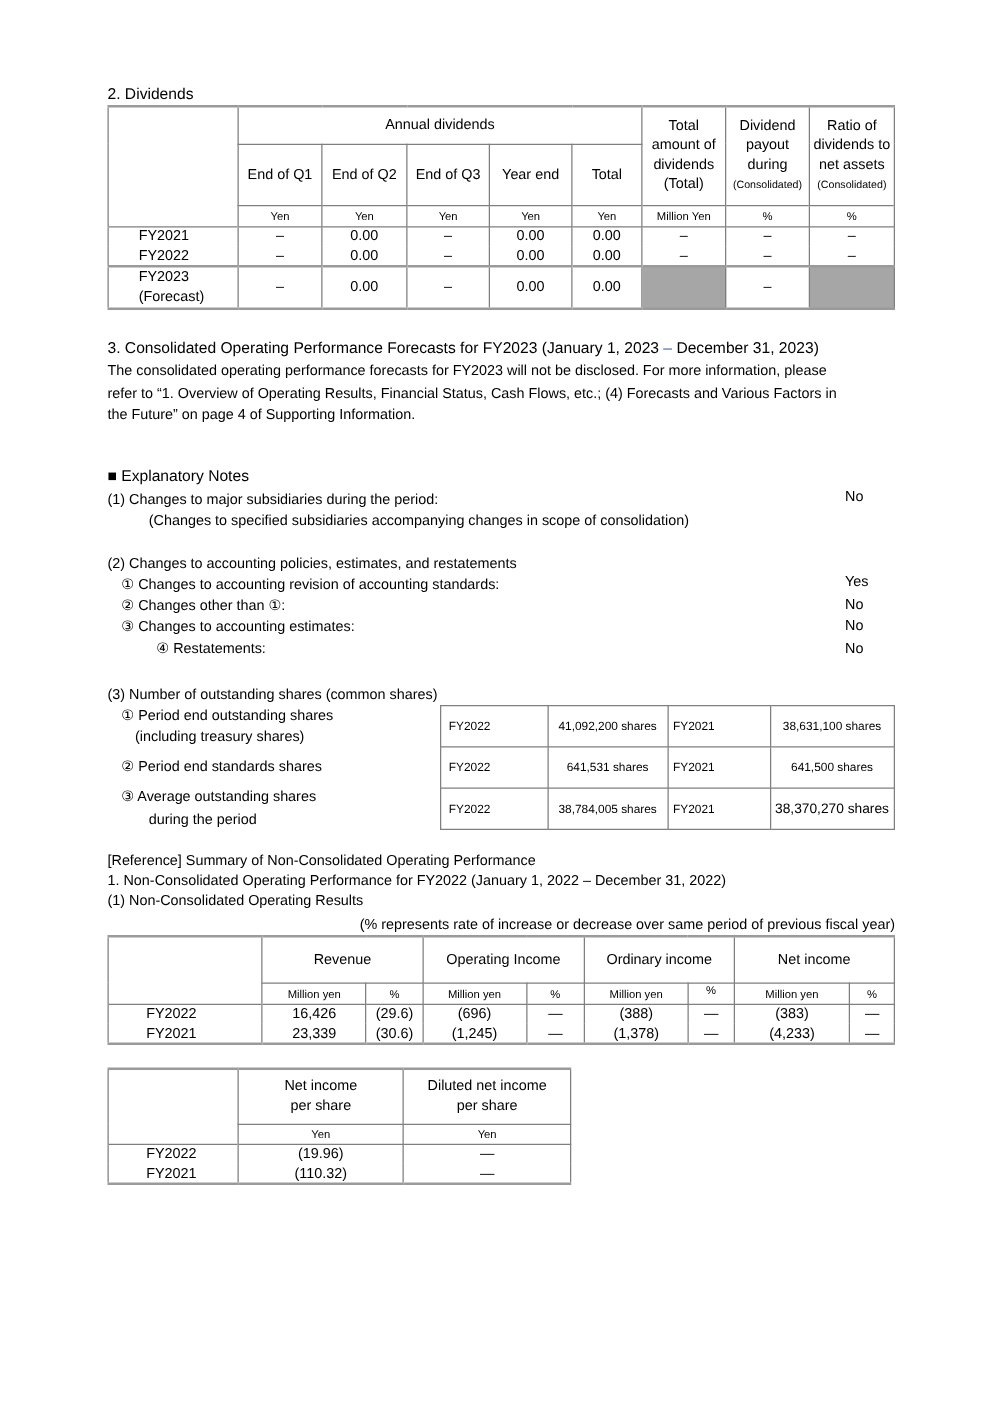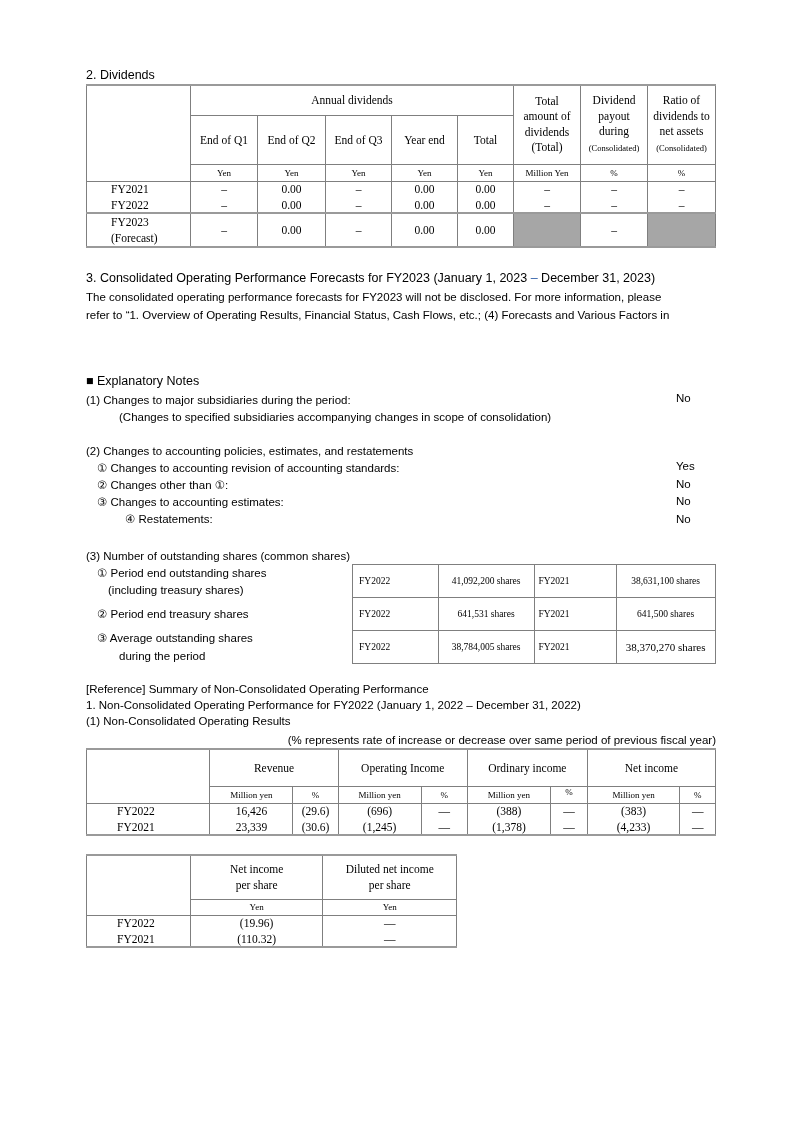--- a/index.html
+++ b/index.html
@@ -1,20 +1,20 @@
 <!DOCTYPE html>
 <html><head>
 <meta charset="utf-8">
 <style>
   html, body { margin: 0; padding: 0; background: #fff; }
   body { width: 800px; height: 1131px; position: relative; font-family: "Liberation Sans", sans-serif; color: #000; overflow: hidden; }
   .abs { position: absolute; }
   .h2 { font-weight: normal; font-size: 12.5px; }
   .p { font-size: 11.5px; line-height: 17.5px; }
-  table { border-collapse: collapse; position: absolute; font-family: Liberation Serif, serif; padding-left: 40px; }
+  table { border-collapse: collapse; position: absolute; font-family: Liberation Sans, sans-serif; padding-left: 40px; }
   td { border: 1px solid #7f7f7f; padding: 0 2px; font-size: 11.5px; }
   .c { text-align: center; }
   .r { text-align: center; }
   .l { text-align: left; }
   .tiny { font-size: 9px; }
   .sub { font-size: 8.5px; }
   .gray { background: #a6a6a6; }
   .thick-t { border-top: 2px solid #9a9a9a; }
   .thick-b { border-bottom: 2px solid #9a9a9a; }
   .blue-dash { color: #2f5ea8; }
@@ -116,20 +116,21 @@
   </tr>
 </tbody>
   </table>
 
 <div class="abs h2" style="left:86px; top:271px;">
   <span>3. Consolidated Operating Performance Forecasts for FY2023 (January 1, 2023 </span><span class="blue-dash">–</span><span> December 31, 2023)</span>
 </div>
 <div class="abs p" style="left:86px; top:289px; width:640px;">
   <div>The consolidated operating performance forecasts for FY2023 will not be disclosed. For more information, please</div>
   <div>refer to “1. Overview of Operating Results, Financial Status, Cash Flows, etc.; (4) Forecasts and Various Factors in</div>
+  <div>the Future” on page 4 of Supporting Information.</div>
 </div>
 
 <div class="abs h2" style="left:86px; top:374px;">■ Explanatory Notes</div>
 
 <div class="abs label" style="left:86px; top:392px;">(1) Changes to major subsidiaries during the period:</div>
 <div class="yn" style="left:676px; top:392px;">No</div>
 <div class="abs label" style="left:119px; top:409px;">(Changes to specified subsidiaries accompanying changes in scope of consolidation)</div>
 
 <div class="abs label" style="left:86px; top:443px;">(2) Changes to accounting policies, estimates, and restatements</div>
 <div class="abs label" style="left:97px; top:460px;">① Changes to accounting revision of accounting standards:</div>
@@ -138,21 +139,21 @@
 <div class="yn" style="left:676px; top:478px;">No</div>
 <div class="abs label" style="left:97px; top:494px;">③ Changes to accounting estimates:</div>
 <div class="yn" style="left:676px; top:495px;">No</div>
 <div class="abs label" style="left:97px; top:511px;margin-left:28px;">④ Restatements:</div>
 <div class="yn" style="left:676px; top:513px;">No</div>
 
 <div class="abs label" style="left:86px; top:548px;">(3) Number of outstanding shares (common shares)</div>
 
 <div class="abs label" style="left:97px; top:565px;">① Period end outstanding shares</div>
 <div class="abs label" style="left:108px; top:582px;">(including treasury shares)</div>
-<div class="abs label" style="left:97px; top:606px;">② Period end treasury shares</div>
+<div class="abs label" style="left:97px; top:606px;">② Period end standards shares</div>
 <div class="abs label" style="left:97px; top:630px;">③ Average outstanding shares</div>
 <div class="abs label" style="left:119px; top:648px;">during the period</div>
 
 <table style="left:352px; top:564px; width:364px;">
   <colgroup>
       <col style="width:86px">
       <col style="width:97px">
       <col style="width:82px">
       <col style="width:99px">
     </colgroup>

